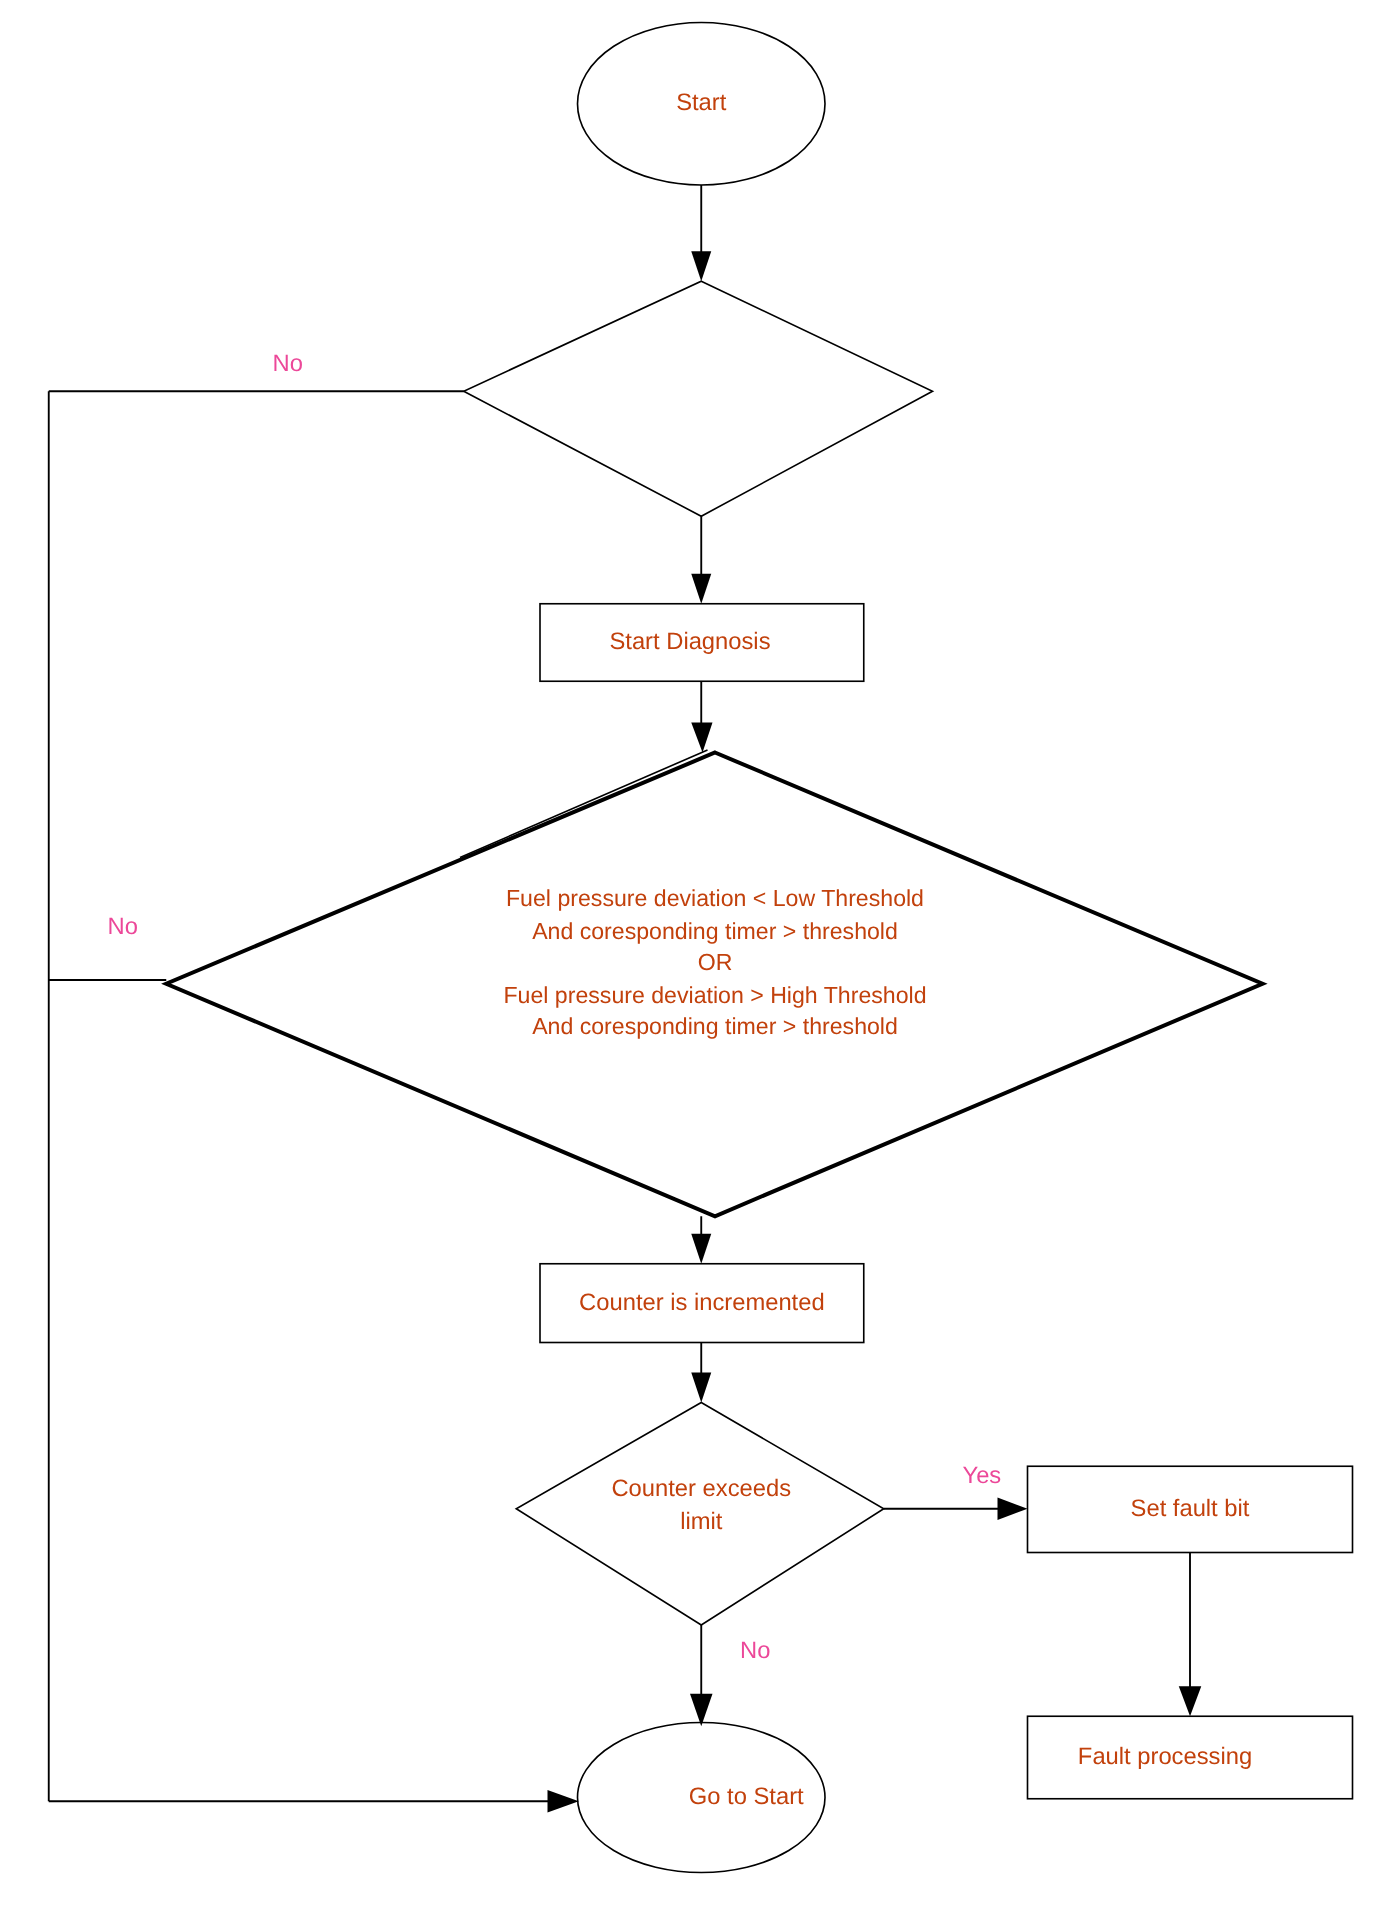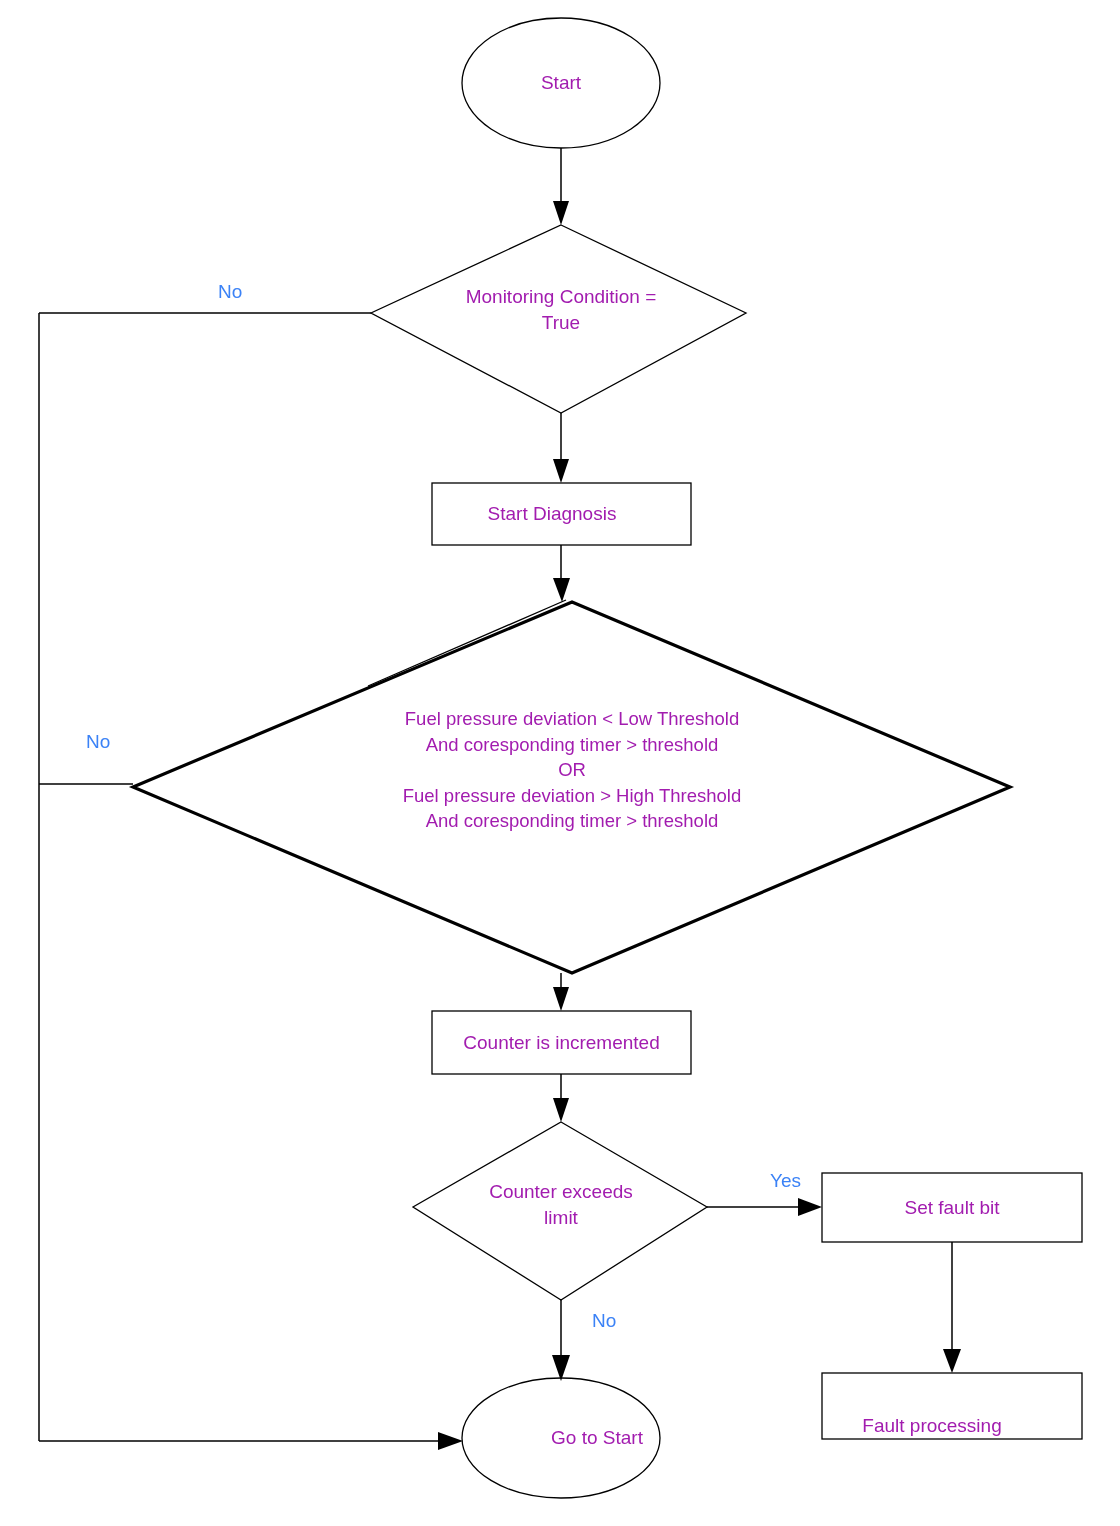--- a/index.html
+++ b/index.html
@@ -46,31 +46,31 @@
     stroke-width: 1.3;
     fill: none;
   }
   .arrowhead {
     fill: #000000;
     stroke: none;
   }
   .node-label {
     position: absolute;
     text-align: center;
-    color: #a21caf;
+    color: #c2410c;
     font-family: "Liberation Sans", sans-serif;
     font-size: 19px;
     line-height: 26px;
     white-space: pre;
     pointer-events: none;
     -webkit-font-smoothing: none;
   }
   .edge-label {
     position: absolute;
-    color: #3b82f6;
+    color: #ec4899;
     font-family: "Liberation Sans", sans-serif;
     font-size: 19px;
     line-height: 22px;
     white-space: pre;
   }
   .big-cond {
     font-size: 18.5px;
     line-height: 25.5px;
   }
 </style>
@@ -130,39 +130,37 @@
     <line class="conn" x1="561" y1="1300" x2="561" y2="1366"></line>
     <polygon class="arrowhead" points="561,1381 552,1355 570,1355"></polygon>
 
     <line class="conn" x1="952" y1="1242" x2="952" y2="1361"></line>
     <polygon class="arrowhead" points="952,1373 943,1349 961,1349"></polygon>
 
   </svg>
 
   <div class="node-label" style="left:462px; top:70px; width:198px;">Start</div>
 
-  <div class="node-label" style="left:391px; top:284px; width:340px;">Monitoring Condition =
-True</div>
 
   <div class="node-label" style="left:432px; top:501px; width:240px;">Start Diagnosis</div>
 
   <div class="node-label big-cond" style="left:322px; top:706px; width:500px;">Fuel pressure deviation &lt; Low Threshold
 And coresponding timer &gt; threshold
 OR
 Fuel pressure deviation &gt; High Threshold
 And coresponding timer &gt; threshold</div>
 
   <div class="node-label" style="left:432px; top:1030px; width:259px;">Counter is incremented</div>
 
   <div class="node-label" style="left:441px; top:1179px; width:240px;">Counter exceeds
 limit</div>
 
   <div class="node-label" style="left:822px; top:1195px; width:260px;">Set fault bit</div>
 
-  <div class="node-label" style="left:822px; top:1393px; width:220px;margin-top:20px;">Fault processing</div>
+  <div class="node-label" style="left:822px; top:1393px; width:220px;">Fault processing</div>
 
   <div class="node-label" style="left:462px; top:1425px; width:198px;margin-left:36px;">Go to Start</div>
 
   <div class="edge-label" style="left:218px; top:281px;">No</div>
 
   <div class="edge-label" style="left:86px; top:731px;">No</div>
 
   <div class="edge-label" style="left:734px; top:1170px;margin-left:36px;">Yes</div>
 
   <div class="edge-label" style="left:592px; top:1310px;">No</div>

